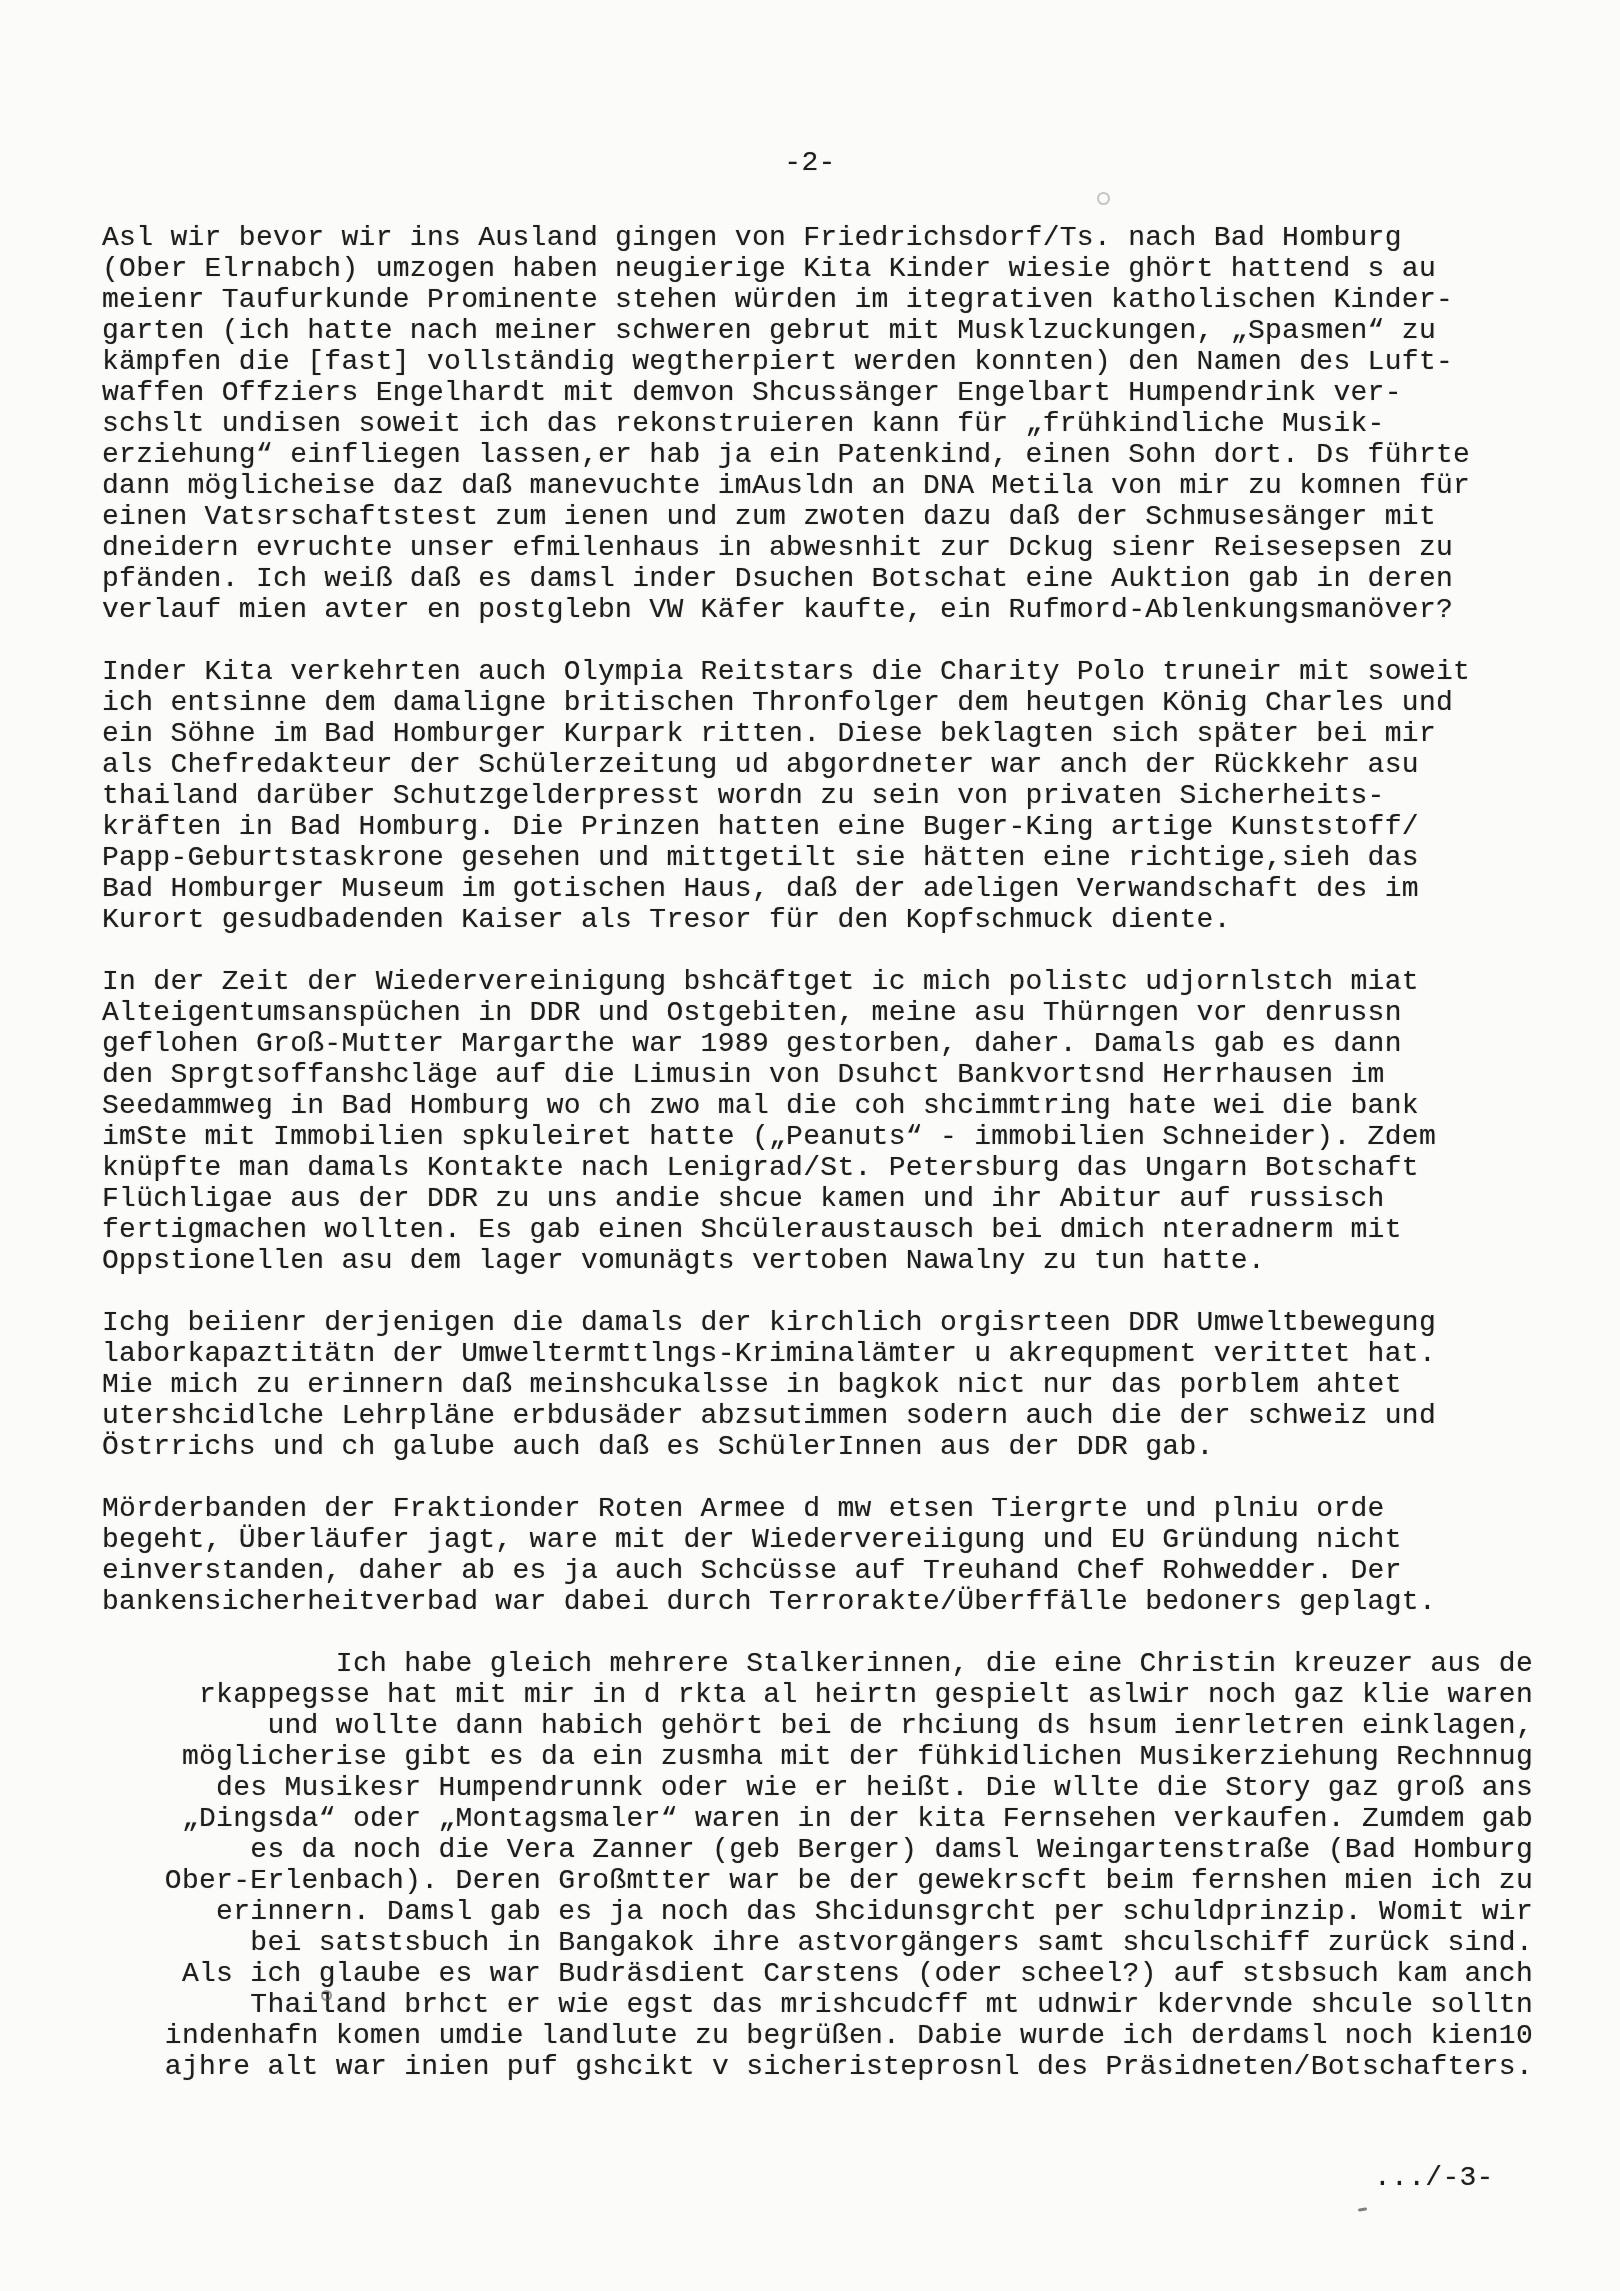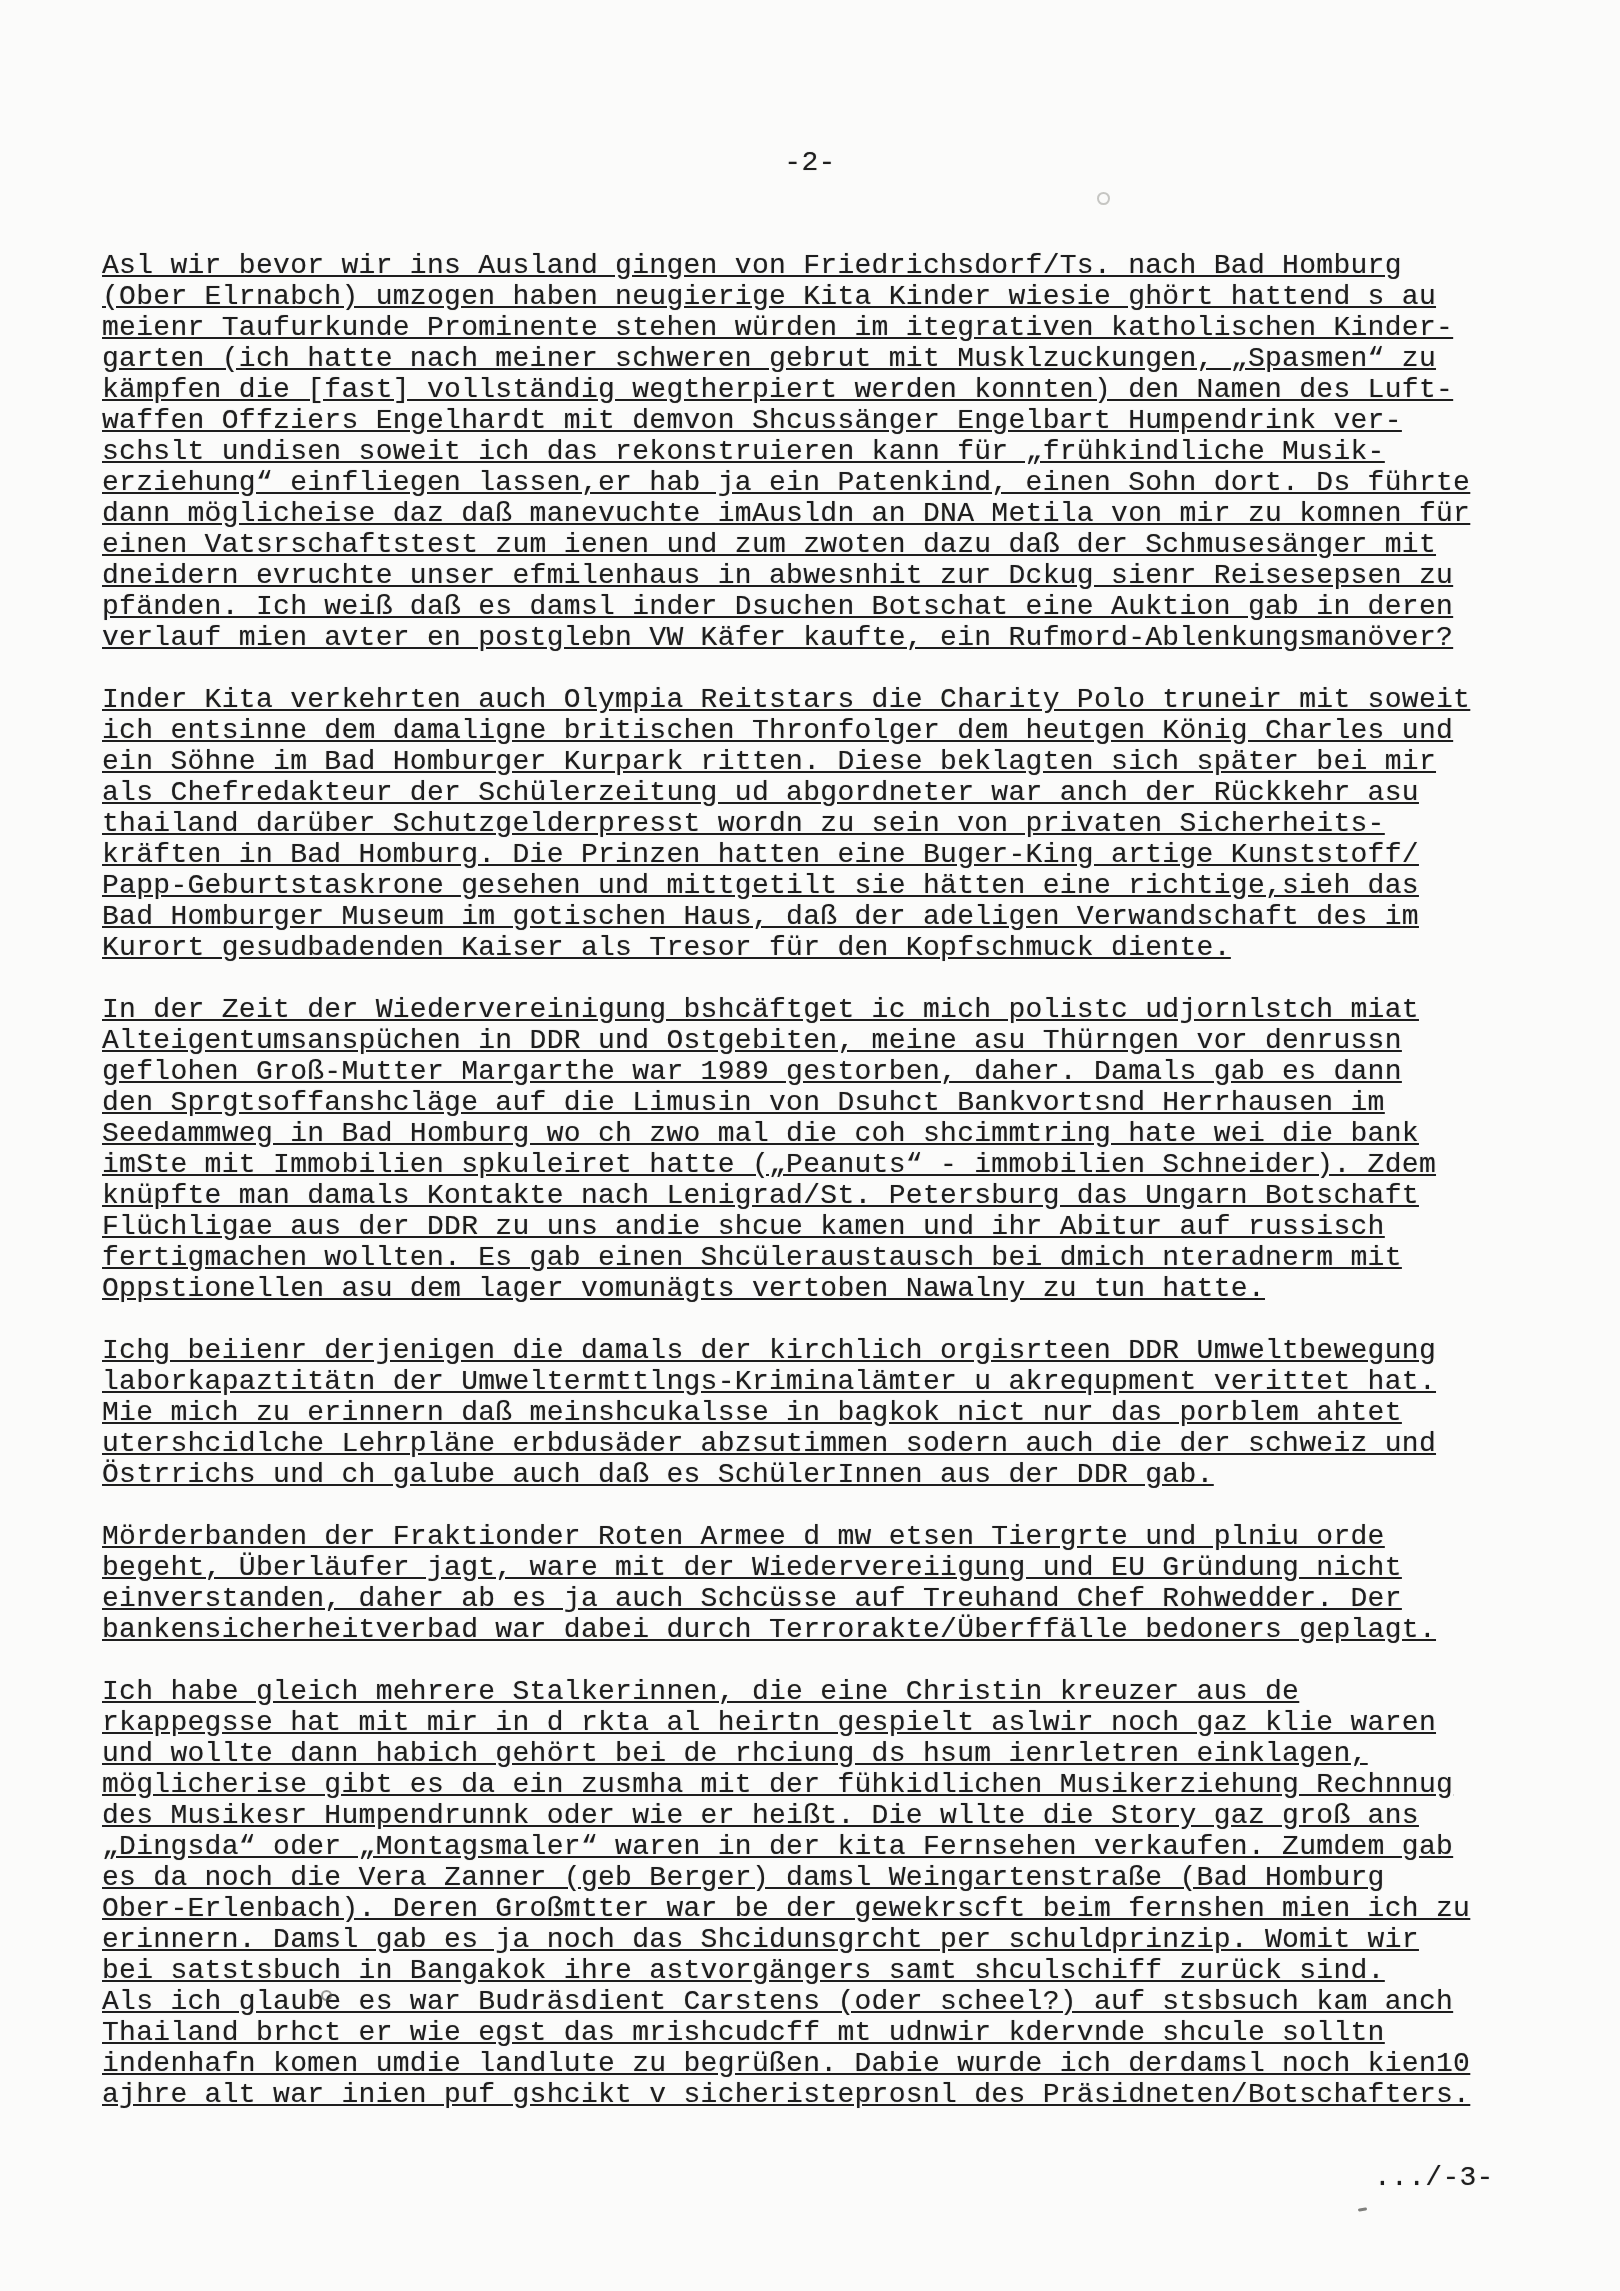--- a/index.html
+++ b/index.html
@@ -25,30 +25,29 @@
   }
   .page-number {
     position: absolute;
     top: 147px;
     left: 0;
     right: 0;
     text-align: center;
   }
   .text-block {
     position: absolute;
-    top: 250px;
+    top: 222px;
     left: 102px;
     width: 1431px;
-    text-decoration: underline;
   }
   .para {
     margin: 0 0 31px 0;
     white-space: pre-wrap;
   }
-  .para:last-child { margin-bottom: 0; }
+  .para:last-child { margin-bottom: 0; text-align: right; }
   .footer-marker {
     position: absolute;
     top: 2162px;
     left: 1374px;
     white-space: pre;
   }
   
   .smudge-ring-top {
     position: absolute;
     left: 1097px;

